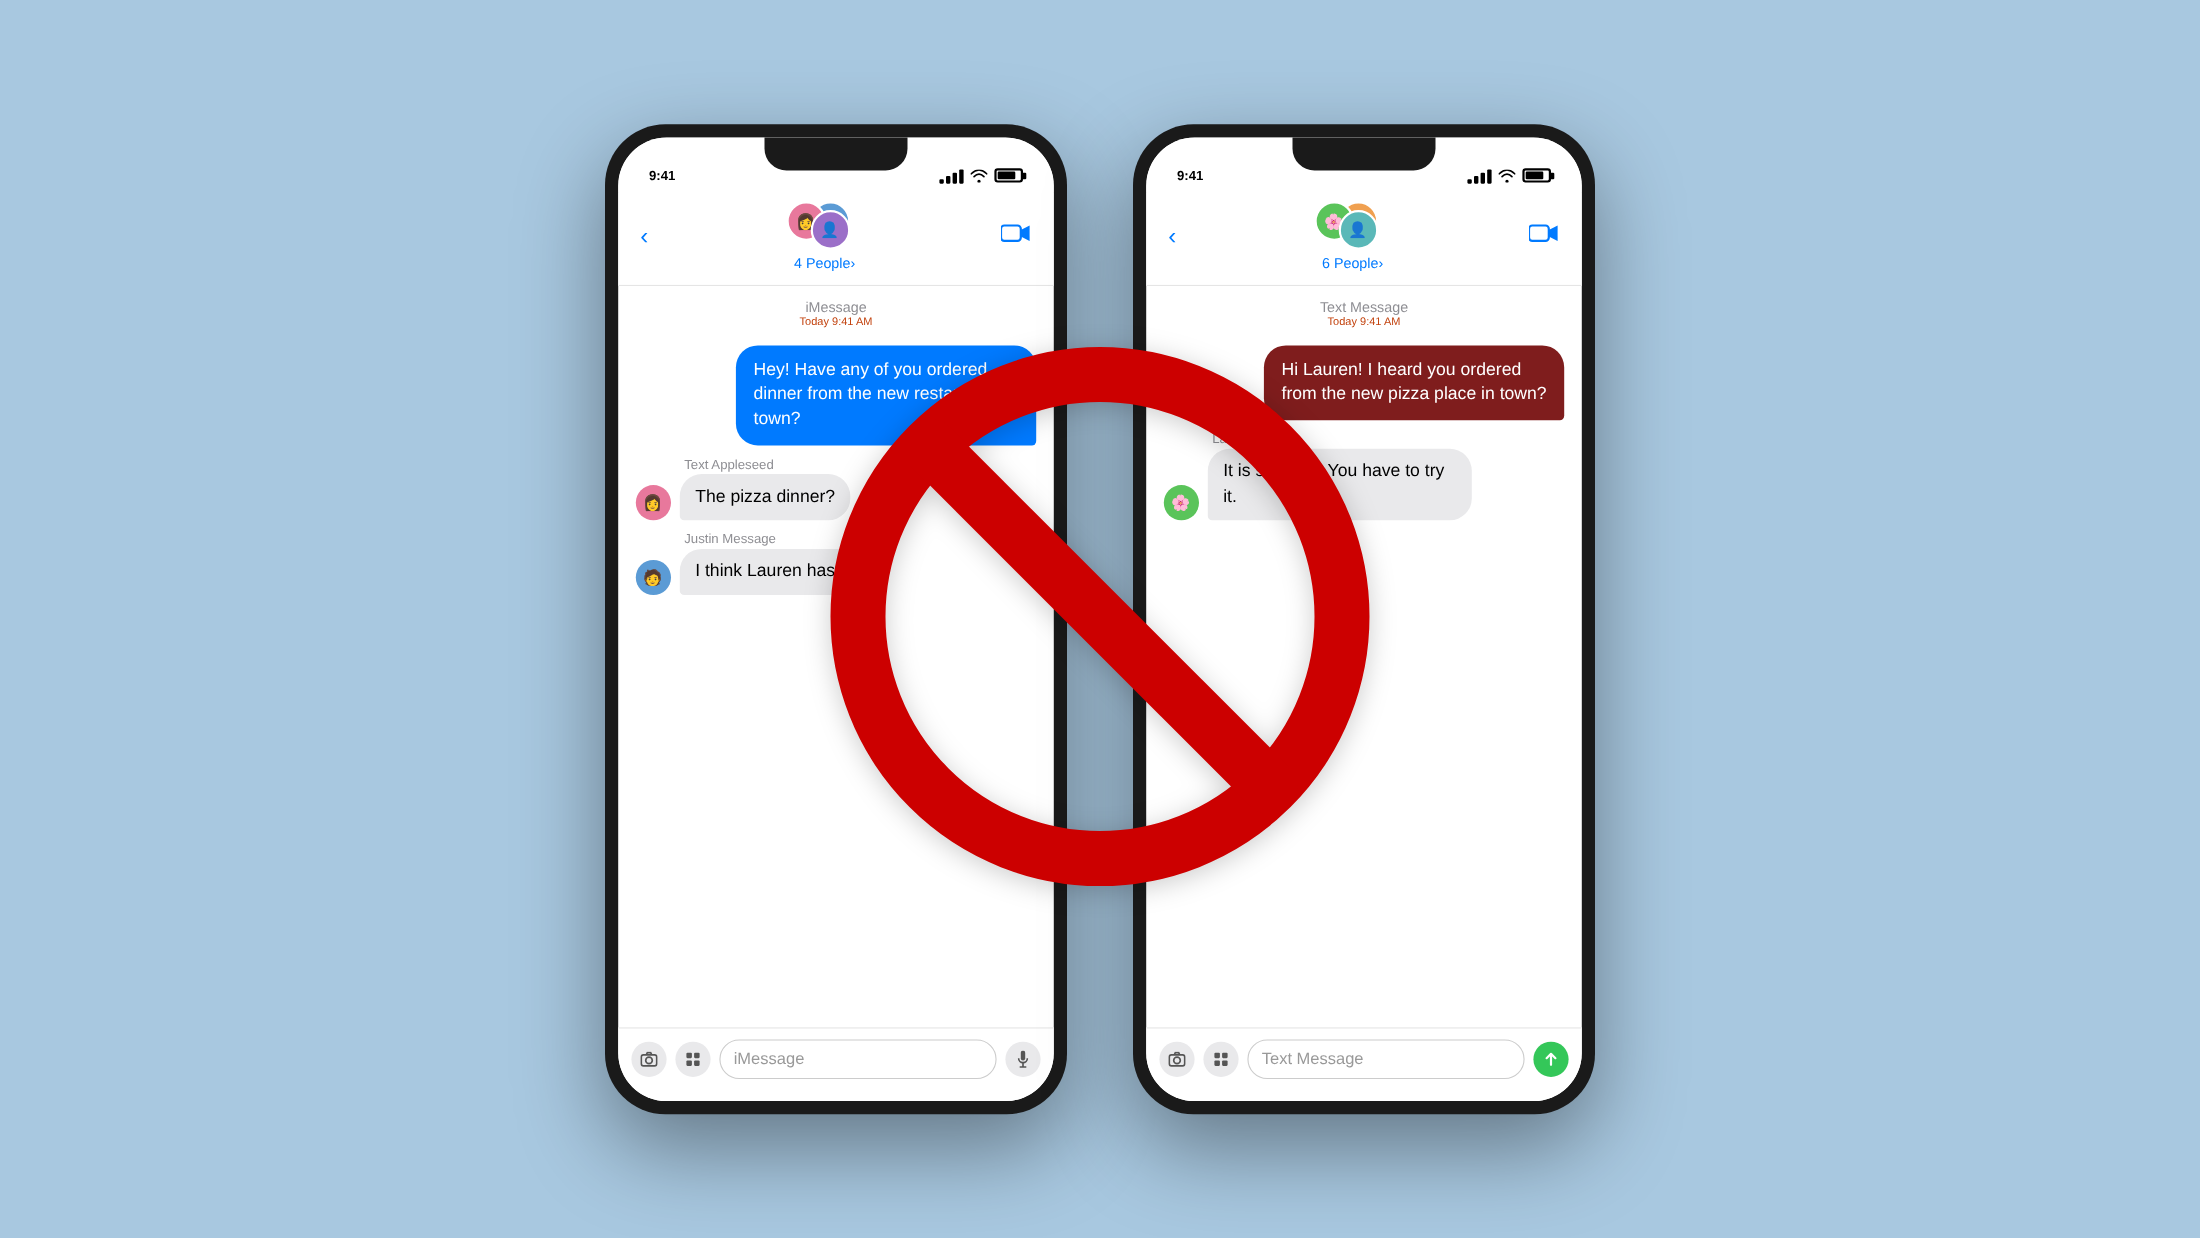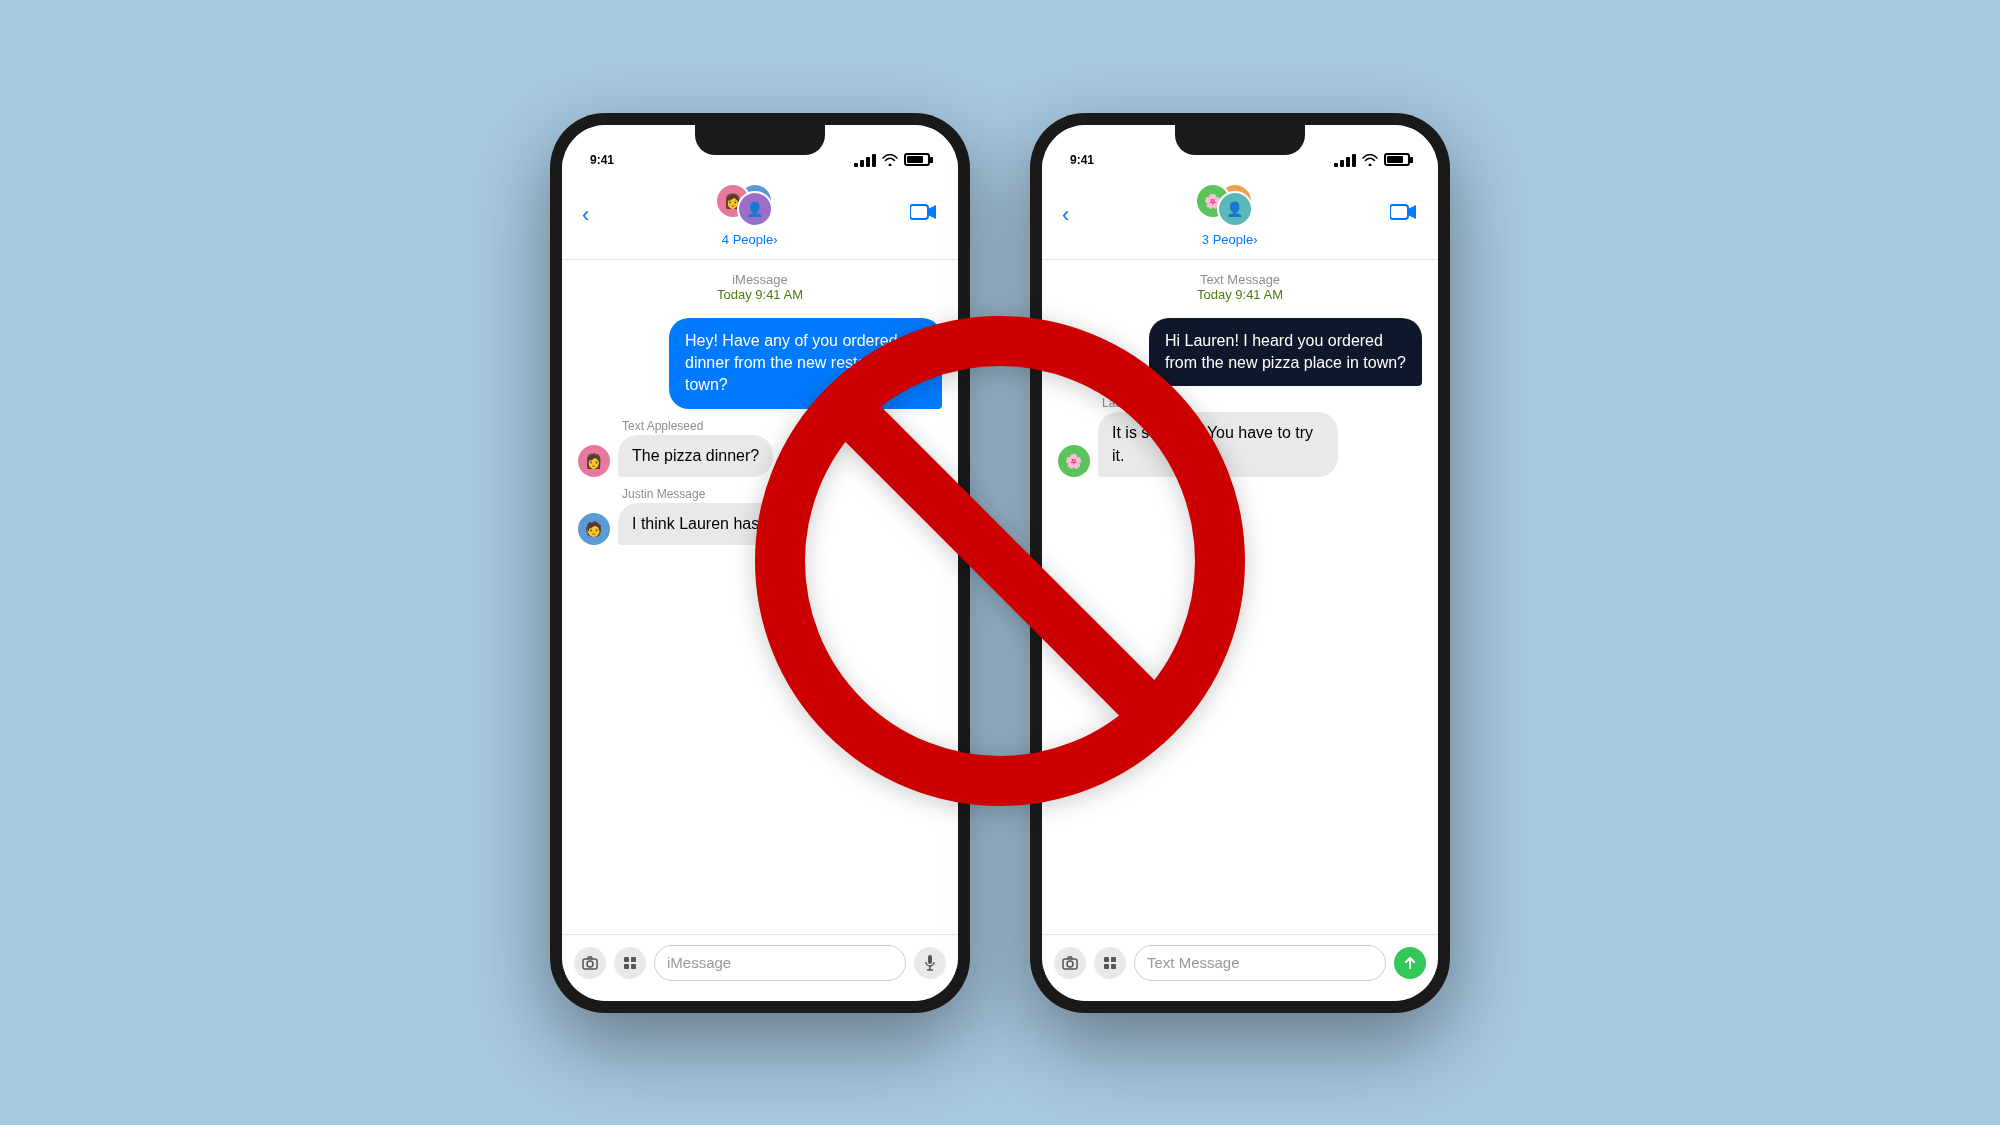--- a/index.html
+++ b/index.html
@@ -194,22 +194,22 @@
       flex-shrink: 0;
     }
 
     .msg-type-label {
       font-size: 13px;
       color: #8e8e93;
       font-weight: 400;
     }
 
     .msg-type-time {
-      font-size: 13px;
-      color: #4d7c0f;
+      font-size: 10px;
+      color: #c2410c;
     }
 
     
     .messages-area {
       flex: 1;
       padding: 8px 16px;
       display: flex;
       flex-direction: column;
       gap: 10px;
       overflow: hidden;
@@ -220,21 +220,21 @@
       align-self: flex-end;
       max-width: 75%;
       padding: 12px 16px;
       border-radius: 20px 20px 4px 20px;
       font-size: 16px;
       line-height: 1.4;
       color: #fff;
     }
 
     .bubble-out.imessage { background: #007aff; }
-    .bubble-out.sms { background: #0f172a; }
+    .bubble-out.sms { background: #7f1d1d; }
 
     
     .bubble-in-wrap {
       display: flex;
       align-items: flex-end;
       gap: 8px;
     }
 
     .bubble-in-avatar {
       width: 32px;
@@ -484,21 +484,21 @@
 
       <div class="nav-header">
         <div class="nav-back">‹</div>
         <div class="nav-center">
           <div class="avatar-group">
             <div class="avatar avatar-1 av-green">🌸</div>
             <div class="avatar avatar-2 av-orange">👤</div>
             <div class="avatar avatar-3 av-teal" style="left:22px;top:8px;">👤</div>
           </div>
           <div class="nav-group-name">
-            <span>3 People</span>
+            <span>6 People</span>
             <span>›</span>
           </div>
         </div>
         <div class="nav-video">
           <svg width="28" height="20" viewBox="0 0 28 20">
             <rect x="0" y="3" width="18" height="14" rx="3" fill="none" stroke="#007aff" stroke-width="2"></rect>
             <path d="M18 7l8-4v14l-8-4V7z" fill="#007aff"></path>
           </svg>
         </div>
       </div>

